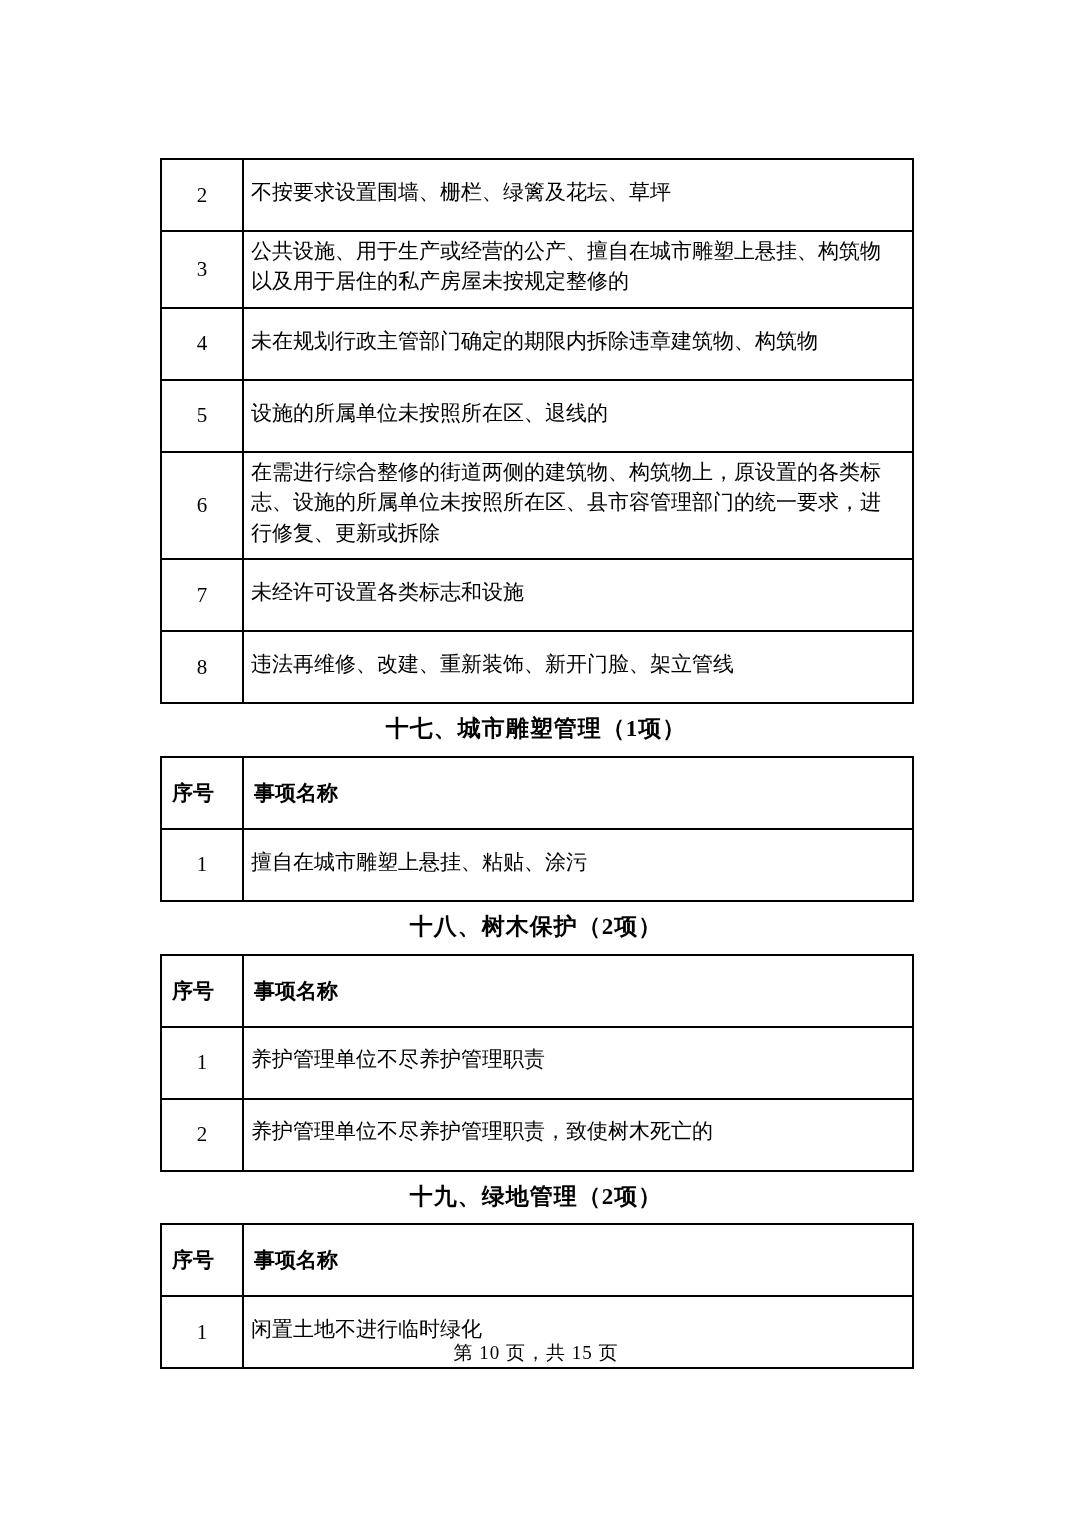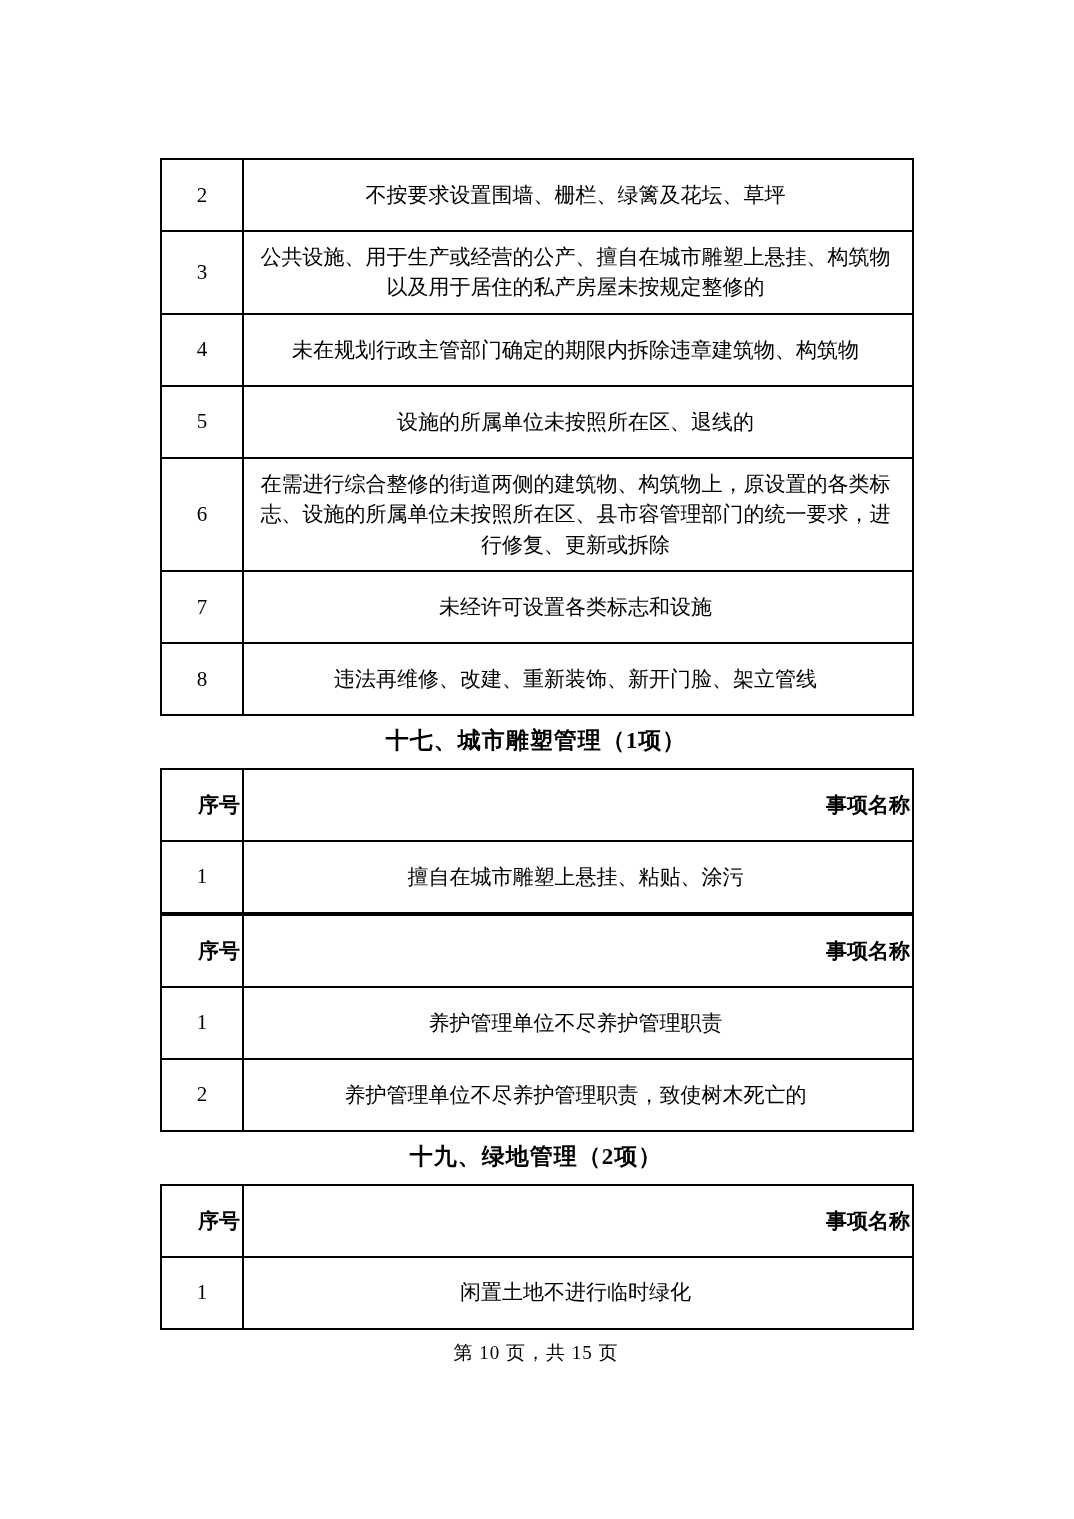--- a/index.html
+++ b/index.html
@@ -35,31 +35,31 @@
     border: 2px solid #000000;
     font-size: 21px;
     vertical-align: middle;
   }
   table.items-table td.cell-num {
     text-align: center;
     font-weight: normal;
     padding: 6px 2px;
   }
   table.items-table td.cell-name {
-    text-align: center;
-    padding: 10px 12px 10px 7px;
+    text-align: left;
+    padding: 4px 12px 10px 7px;
     line-height: 1.45;
   }
   table.items-table tr {
     height: 72px;
   }
   table.items-table th {
     font-weight: bold;
-    text-align: right;
-    padding: 6px 2px;
+    text-align: left;
+    padding: 6px 10px;
   }
   .section-heading {
     font-size: 23px;
     font-weight: bold;
     text-align: center;
     margin: 11px 0 12px 0;
     line-height: 1.25;
     letter-spacing: 1px;
   }
   .page-footer {
@@ -126,20 +126,21 @@
           <th>序号</th>
           <th>事项名称</th>
         </tr>
         <tr>
           <td class="cell-num">1</td>
           <td class="cell-name">擅自在城市雕塑上悬挂、粘贴、涂污</td>
         </tr>
       </tbody>
     </table>
 
+    <h2 class="section-heading">十八、树木保护（2项）</h2>
     <table class="items-table">
       <colgroup>
           <col class="col-num">
           <col class="col-name">
         </colgroup>
       <tbody>
         <tr>
           <th>序号</th>
           <th>事项名称</th>
         </tr>

